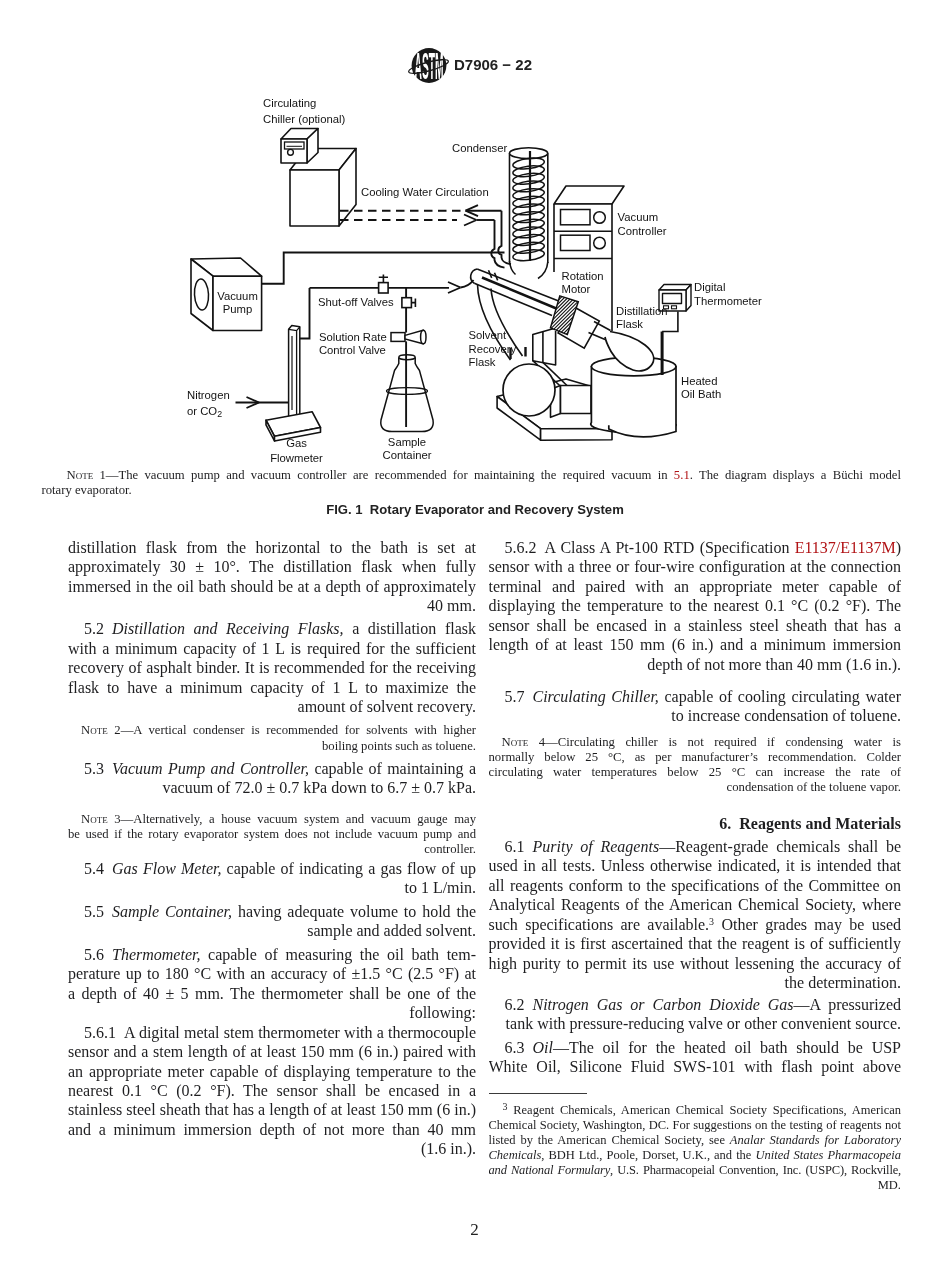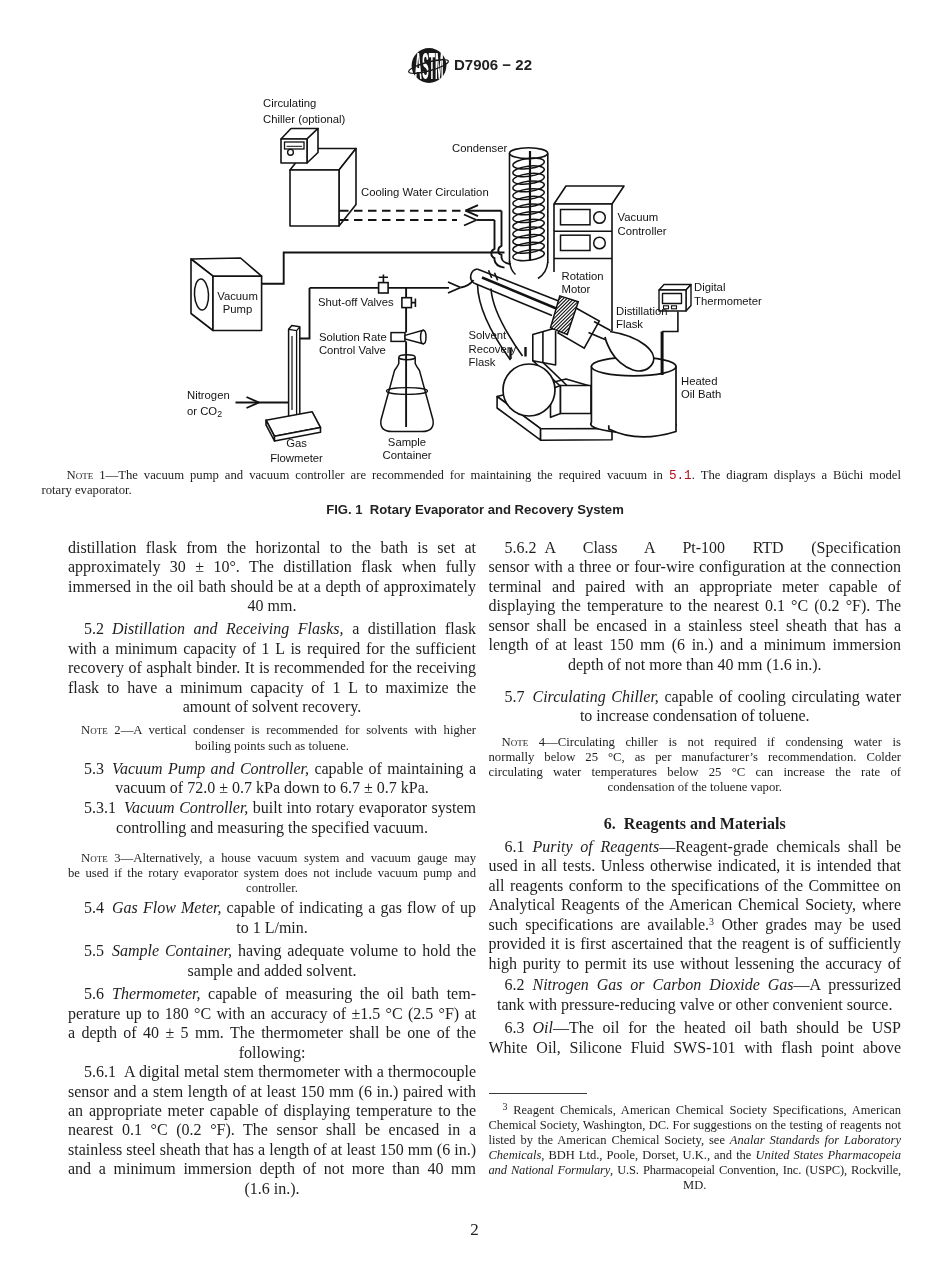--- a/index.html
+++ b/index.html
@@ -3,25 +3,25 @@
 <style>
 html,body{margin:0;padding:0;}
 body{width:950px;height:1272px;position:relative;background:#ffffff;
 font-family:"Liberation Serif",serif;color:#1e1e20;overflow:hidden;}
 .abs{position:absolute;}
 .col{position:absolute;top:537.9px;font-size:16px;line-height:19.45px;}
 #lcol{left:68px;width:408px;}
 #rcol{left:488.5px;width:412.5px;}
 .p{margin:0;padding:0;}
 .j{text-align:justify;text-align-last:justify;height:19.45px;overflow:hidden;}
-.e{text-align:center;height:19.45px;overflow:hidden;}
+.e{text-align:right;height:19.45px;overflow:hidden;}
 .note{font-size:12.7px;line-height:15.15px;}
 .note .j,.note .e{height:15.15px;}
 .sc{font-variant:small-caps;}
-.red{color:#b11215;font-family:Liberation Mono, monospace;}
+.red{color:#b11215;}
 sup.s{font-size:10px;position:relative;top:-4.5px;vertical-align:baseline;line-height:0;}
 .h6{font-weight:bold;}
 #note1{position:absolute;left:41.5px;top:467.5px;width:859.5px;font-size:12.7px;line-height:15.1px;text-align:justify;}
 #figcap{position:absolute;left:0;top:501.8px;width:950px;text-align:center;
 font-family:"Liberation Sans",sans-serif;font-weight:bold;font-size:13.1px;line-height:15px;color:#222;}
 #hdr{position:absolute;left:454px;top:55.5px;font-family:"Liberation Sans",sans-serif;
 font-weight:bold;font-size:15px;line-height:18px;color:#222;}
 #pgnum{position:absolute;left:0;top:1220.4px;width:949px;text-align:center;font-size:17px;color:#222;}
 #fnote{position:absolute;left:488.5px;top:1086px;width:412.5px;font-size:12.5px;line-height:15.05px;}
 #fnote .j{height:15.05px;}
@@ -55,24 +55,20 @@
 <div class="e">amount of solvent recovery.</div>
 </div>
 <div class="p note" style="margin-top:7px">
 <div class="j"><span style="display:inline-block;width:13px"></span>N<span class="sc">ote</span> 2—A vertical condenser is recommended for solvents with higher</div>
 <div class="e">boiling points such as toluene.</div>
 </div>
 <div class="p" style="margin-top:5px">
 <div class="j"><span style="display:inline-block;width:16px"></span>5.3 <i>Vacuum Pump and Controller,</i> capable of maintaining a</div>
 <div class="e">vacuum of 72.0 ± 0.7 kPa down to 6.7 ± 0.7 kPa.</div>
 </div>
-<div class="p" style="margin-top:0.5px">
-<div class="j"><span style="display:inline-block;width:16px"></span>5.3.1 <i>Vacuum Controller,</i> built into rotary evaporator system</div>
-<div class="e">controlling and measuring the specified vacuum.</div>
-</div>
 <div class="p note" style="margin-top:14px">
 <div class="j"><span style="display:inline-block;width:13px"></span>N<span class="sc">ote</span> 3—Alternatively, a house vacuum system and vacuum gauge may</div>
 <div class="j">be used if the rotary evaporator system does not include vacuum pump and</div>
 <div class="e">controller.</div>
 </div>
 <div class="p" style="margin-top:2px">
 <div class="j"><span style="display:inline-block;width:16px"></span>5.4 <i>Gas Flow Meter,</i> capable of indicating a gas flow of up</div>
 <div class="e">to 1 L/min.</div>
 </div>
 <div class="p" style="margin-top:4.1px">
@@ -119,20 +115,21 @@
 <div class="e"><span class="h6">6. Reagents and Materials</span></div>
 </div>
 <div class="p" style="margin-top:3.75px">
 <div class="j"><span style="display:inline-block;width:16px"></span>6.1 <i>Purity of Reagents</i>—Reagent-grade chemicals shall be</div>
 <div class="j">used in all tests. Unless otherwise indicated, it is intended that</div>
 <div class="j">all reagents conform to the specifications of the Committee on</div>
 <div class="j">Analytical Reagents of the American Chemical Society, where</div>
 <div class="j">such specifications are available.<sup class="s">3</sup> Other grades may be used</div>
 <div class="j">provided it is first ascertained that the reagent is of sufficiently</div>
 <div class="j">high purity to permit its use without lessening the accuracy of</div>
+<div class="e">the determination.</div>
 </div>
 <div class="p" style="margin-top:2.2px">
 <div class="j"><span style="display:inline-block;width:16px"></span>6.2 <i>Nitrogen Gas or Carbon Dioxide Gas</i>—A pressurized</div>
 <div class="e">tank with pressure-reducing valve or other convenient source.</div>
 </div>
 <div class="p" style="margin-top:4.1px">
 <div class="j"><span style="display:inline-block;width:16px"></span>6.3 <i>Oil</i>—The oil for the heated oil bath should be USP</div>
 <div class="j">White Oil, Silicone Fluid SWS-101 with flash point above</div>
 </div>
 </div>

